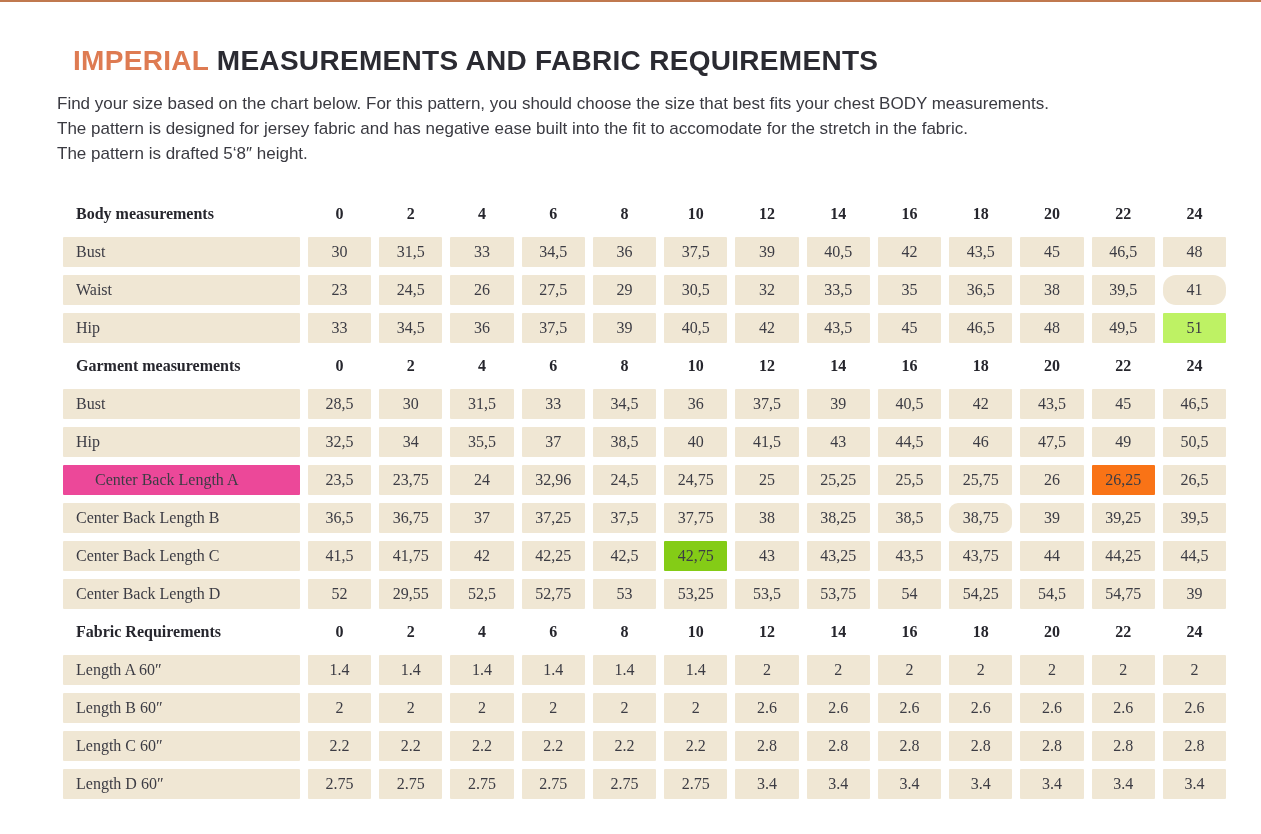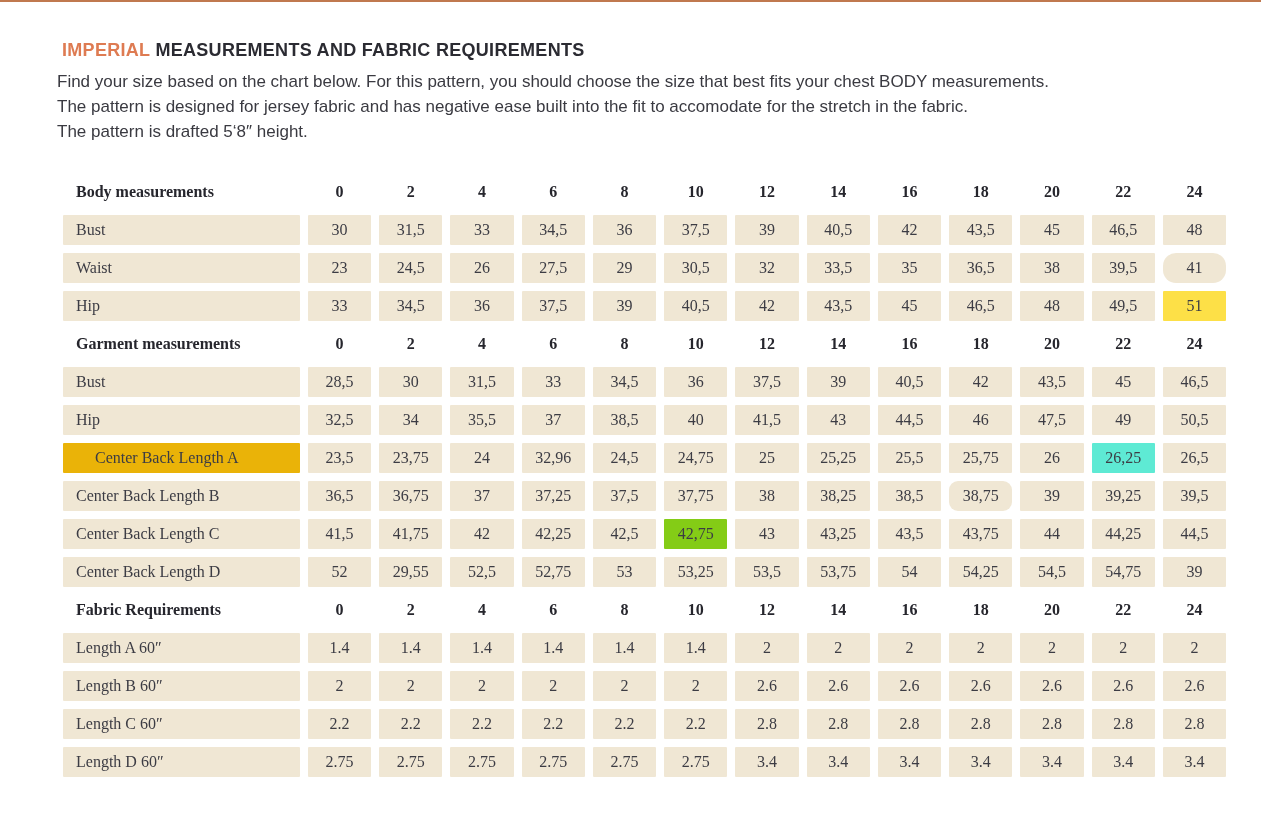--- a/index.html
+++ b/index.html
@@ -18,22 +18,22 @@
   .topbar {
     position: absolute;
     top: 0; left: 0;
     width: 100%;
     height: 2px;
   }
   .content {
     padding: 31px 34px 0 57px;
   }
   h1.page-title {
-    margin: 5px;
-    font-size: 18px;
+    margin: 16px;
+    font-size: 28px;
     font-weight: bold;
     letter-spacing: 0.3px;
     color: #2b2b32;
     line-height: 28px;
     white-space: nowrap;
   }
   .intro {
     margin-top: 5px;
     font-size: 17px;
     line-height: 25px;
@@ -143,21 +143,21 @@
       <div class="cell value-cell filled" style="background: rgb(240, 231, 212);">36</div>
       <div class="cell value-cell filled" style="background: rgb(240, 231, 212);">37,5</div>
       <div class="cell value-cell filled" style="background: rgb(240, 231, 212);">39</div>
       <div class="cell value-cell filled" style="background: rgb(240, 231, 212);">40,5</div>
       <div class="cell value-cell filled" style="background: rgb(240, 231, 212);">42</div>
       <div class="cell value-cell filled" style="background: rgb(240, 231, 212);">43,5</div>
       <div class="cell value-cell filled" style="background: rgb(240, 231, 212);">45</div>
       <div class="cell value-cell filled" style="background: rgb(240, 231, 212);">46,5</div>
       <div class="cell value-cell filled" style="background: rgb(240, 231, 212);">48</div>
       <div class="cell value-cell filled" style="background: rgb(240, 231, 212);">49,5</div>
-      <div class="cell value-cell filled" style="background: #fde047;">51</div>
+      <div class="cell value-cell filled" style="background: #bef264;">51</div>
       <div class="cell section-header-label">Garment measurements</div>
       <div class="cell size-header-cell">0</div>
       <div class="cell size-header-cell">2</div>
       <div class="cell size-header-cell">4</div>
       <div class="cell size-header-cell">6</div>
       <div class="cell size-header-cell">8</div>
       <div class="cell size-header-cell">10</div>
       <div class="cell size-header-cell">12</div>
       <div class="cell size-header-cell">14</div>
       <div class="cell size-header-cell">16</div>
@@ -186,33 +186,33 @@
       <div class="cell value-cell filled" style="background: rgb(240, 231, 212);">37</div>
       <div class="cell value-cell filled" style="background: rgb(240, 231, 212);">38,5</div>
       <div class="cell value-cell filled" style="background: rgb(240, 231, 212);">40</div>
       <div class="cell value-cell filled" style="background: rgb(240, 231, 212);">41,5</div>
       <div class="cell value-cell filled" style="background: rgb(240, 231, 212);">43</div>
       <div class="cell value-cell filled" style="background: rgb(240, 231, 212);">44,5</div>
       <div class="cell value-cell filled" style="background: rgb(240, 231, 212);">46</div>
       <div class="cell value-cell filled" style="background: rgb(240, 231, 212);">47,5</div>
       <div class="cell value-cell filled" style="background: rgb(240, 231, 212);">49</div>
       <div class="cell value-cell filled" style="background: rgb(240, 231, 212);">50,5</div>
-      <div class="cell row-label filled" style="background: #eab308; padding-left: 32px;">Center Back Length A</div>
+      <div class="cell row-label filled" style="background: #ec4899; padding-left: 32px;">Center Back Length A</div>
       <div class="cell value-cell filled" style="background: rgb(240, 231, 212);">23,5</div>
       <div class="cell value-cell filled" style="background: rgb(240, 231, 212);">23,75</div>
       <div class="cell value-cell filled" style="background: rgb(240, 231, 212);">24</div>
       <div class="cell value-cell filled" style="background: rgb(240, 231, 212);">32,96</div>
       <div class="cell value-cell filled" style="background: rgb(240, 231, 212);">24,5</div>
       <div class="cell value-cell filled" style="background: rgb(240, 231, 212);">24,75</div>
       <div class="cell value-cell filled" style="background: rgb(240, 231, 212);">25</div>
       <div class="cell value-cell filled" style="background: rgb(240, 231, 212);">25,25</div>
       <div class="cell value-cell filled" style="background: rgb(240, 231, 212);">25,5</div>
       <div class="cell value-cell filled" style="background: rgb(240, 231, 212);">25,75</div>
       <div class="cell value-cell filled" style="background: rgb(240, 231, 212);">26</div>
-      <div class="cell value-cell filled" style="background: #5eead4;">26,25</div>
+      <div class="cell value-cell filled" style="background: #f97316;">26,25</div>
       <div class="cell value-cell filled" style="background: rgb(240, 231, 212);">26,5</div>
       <div class="cell row-label filled" style="background: rgb(240, 231, 212);">Center Back Length B</div>
       <div class="cell value-cell filled" style="background: rgb(240, 231, 212);">36,5</div>
       <div class="cell value-cell filled" style="background: rgb(240, 231, 212);">36,75</div>
       <div class="cell value-cell filled" style="background: rgb(240, 231, 212);">37</div>
       <div class="cell value-cell filled" style="background: rgb(240, 231, 212);">37,25</div>
       <div class="cell value-cell filled" style="background: rgb(240, 231, 212);">37,5</div>
       <div class="cell value-cell filled" style="background: rgb(240, 231, 212);">37,75</div>
       <div class="cell value-cell filled" style="background: rgb(240, 231, 212);">38</div>
       <div class="cell value-cell filled" style="background: rgb(240, 231, 212);">38,25</div>

